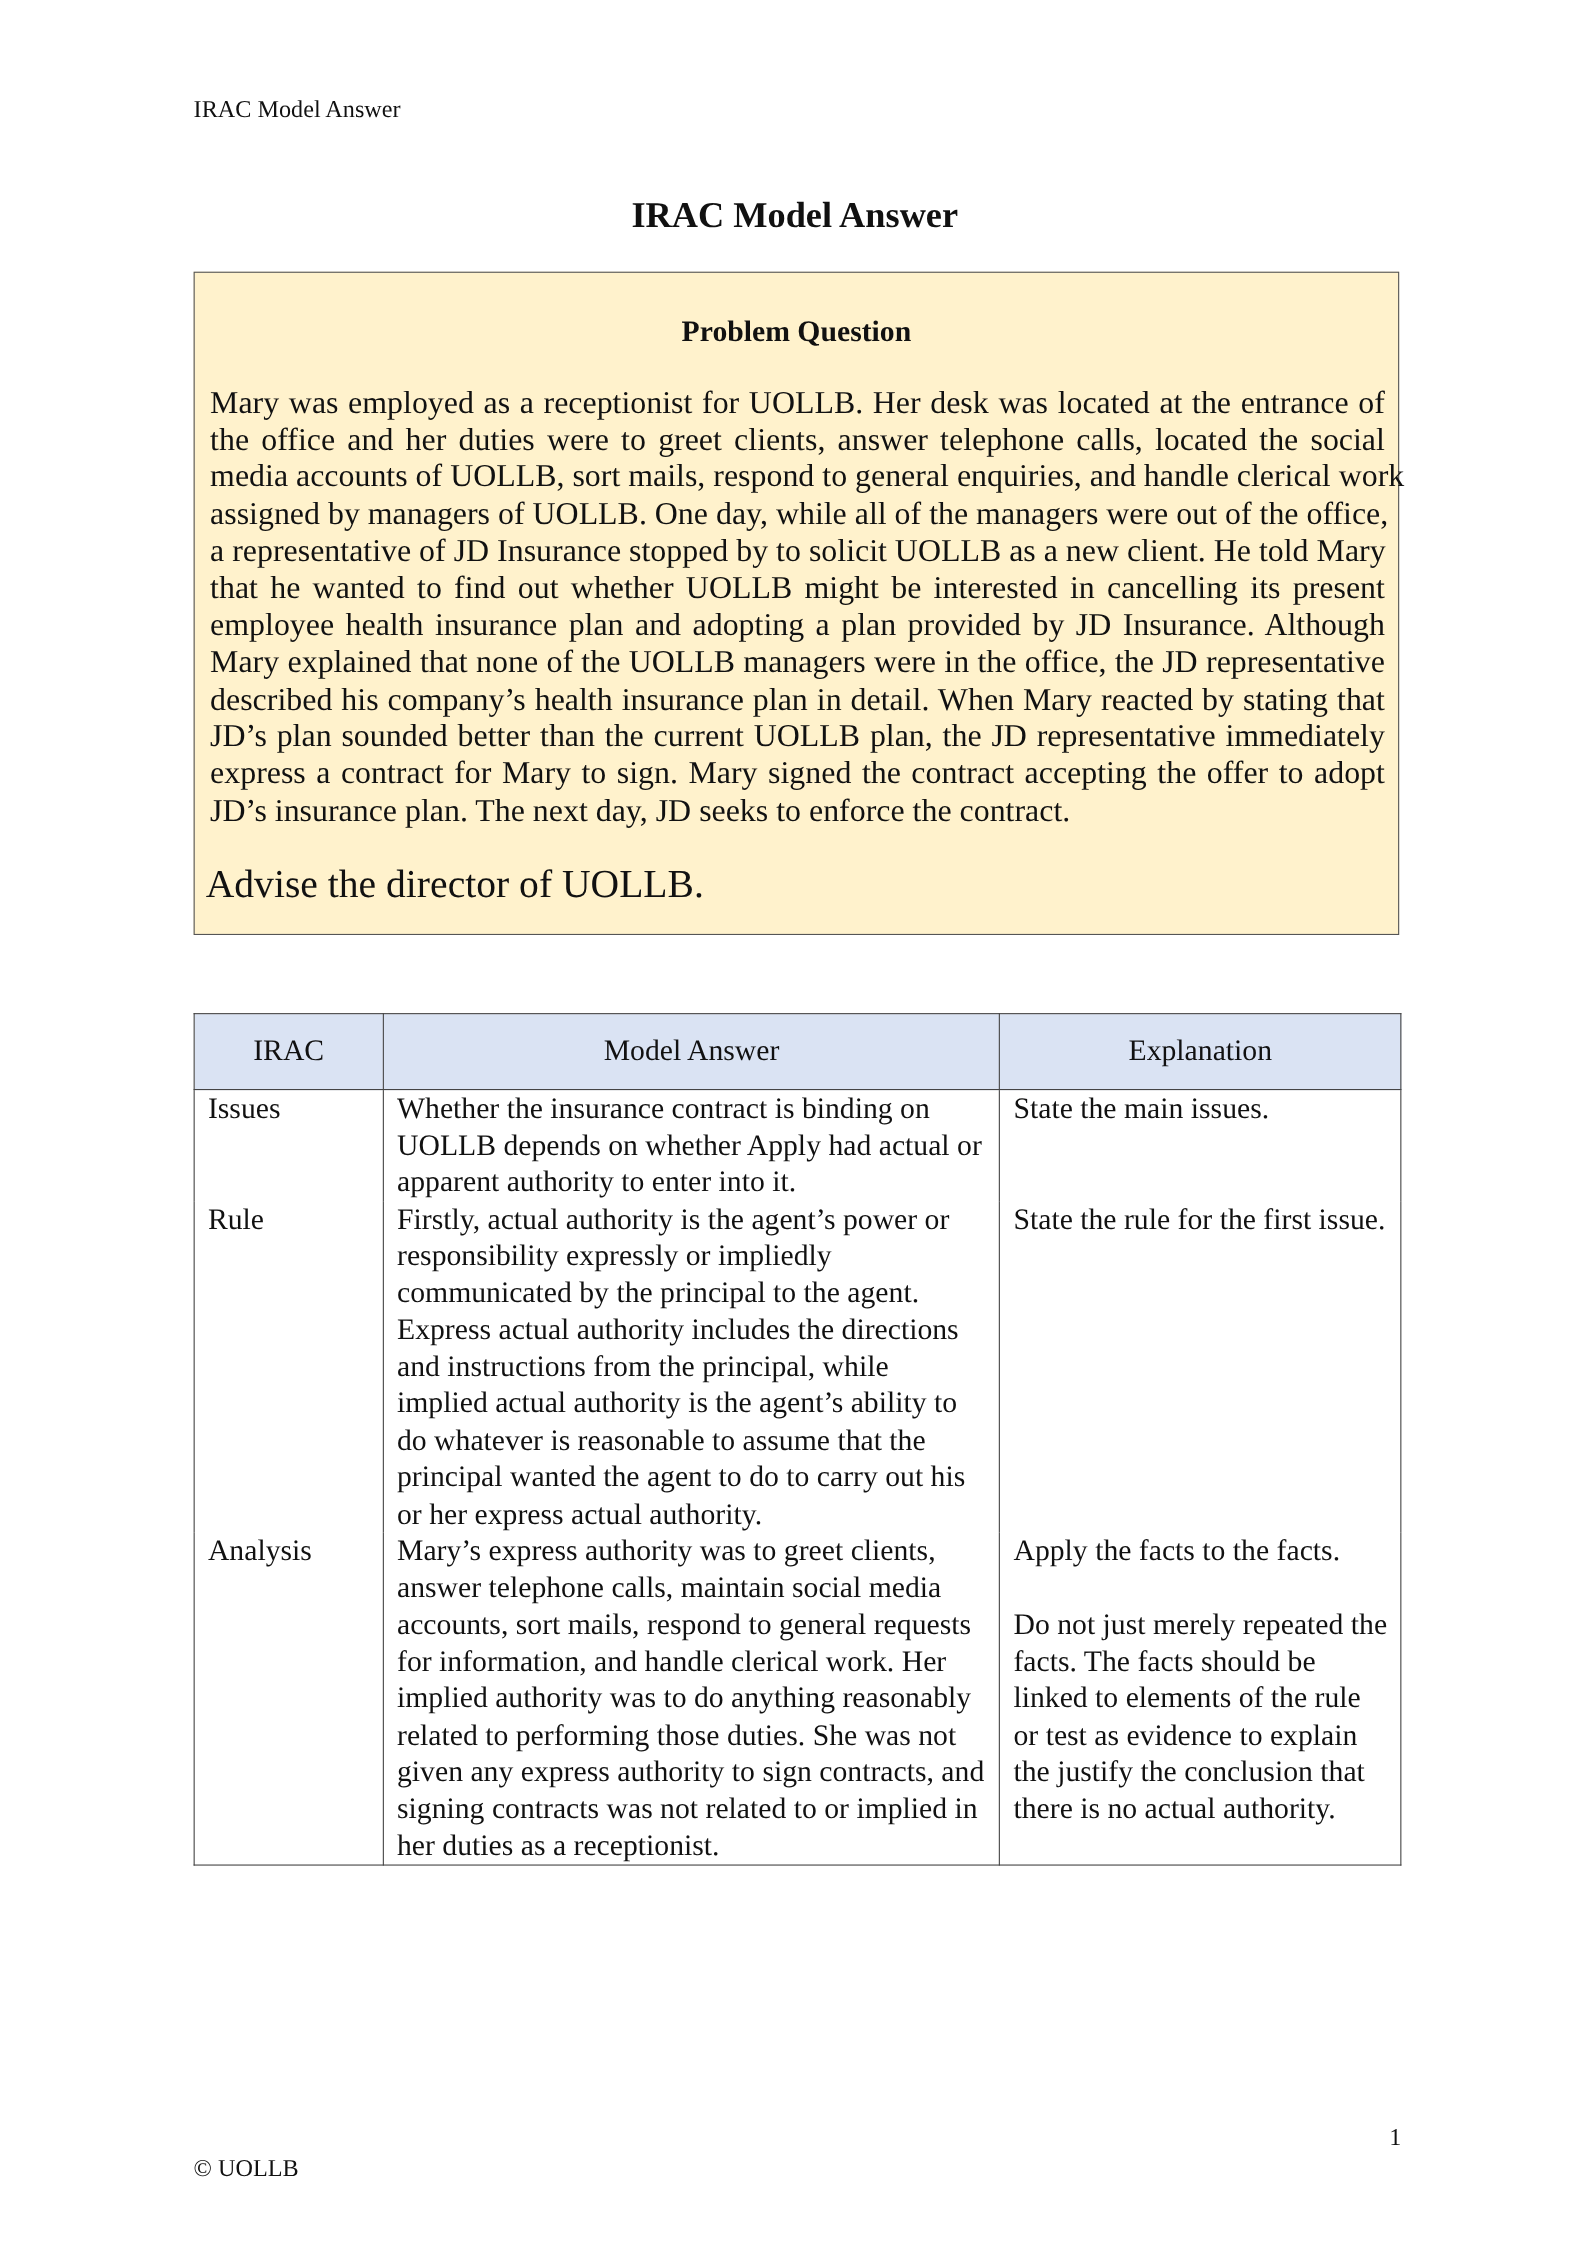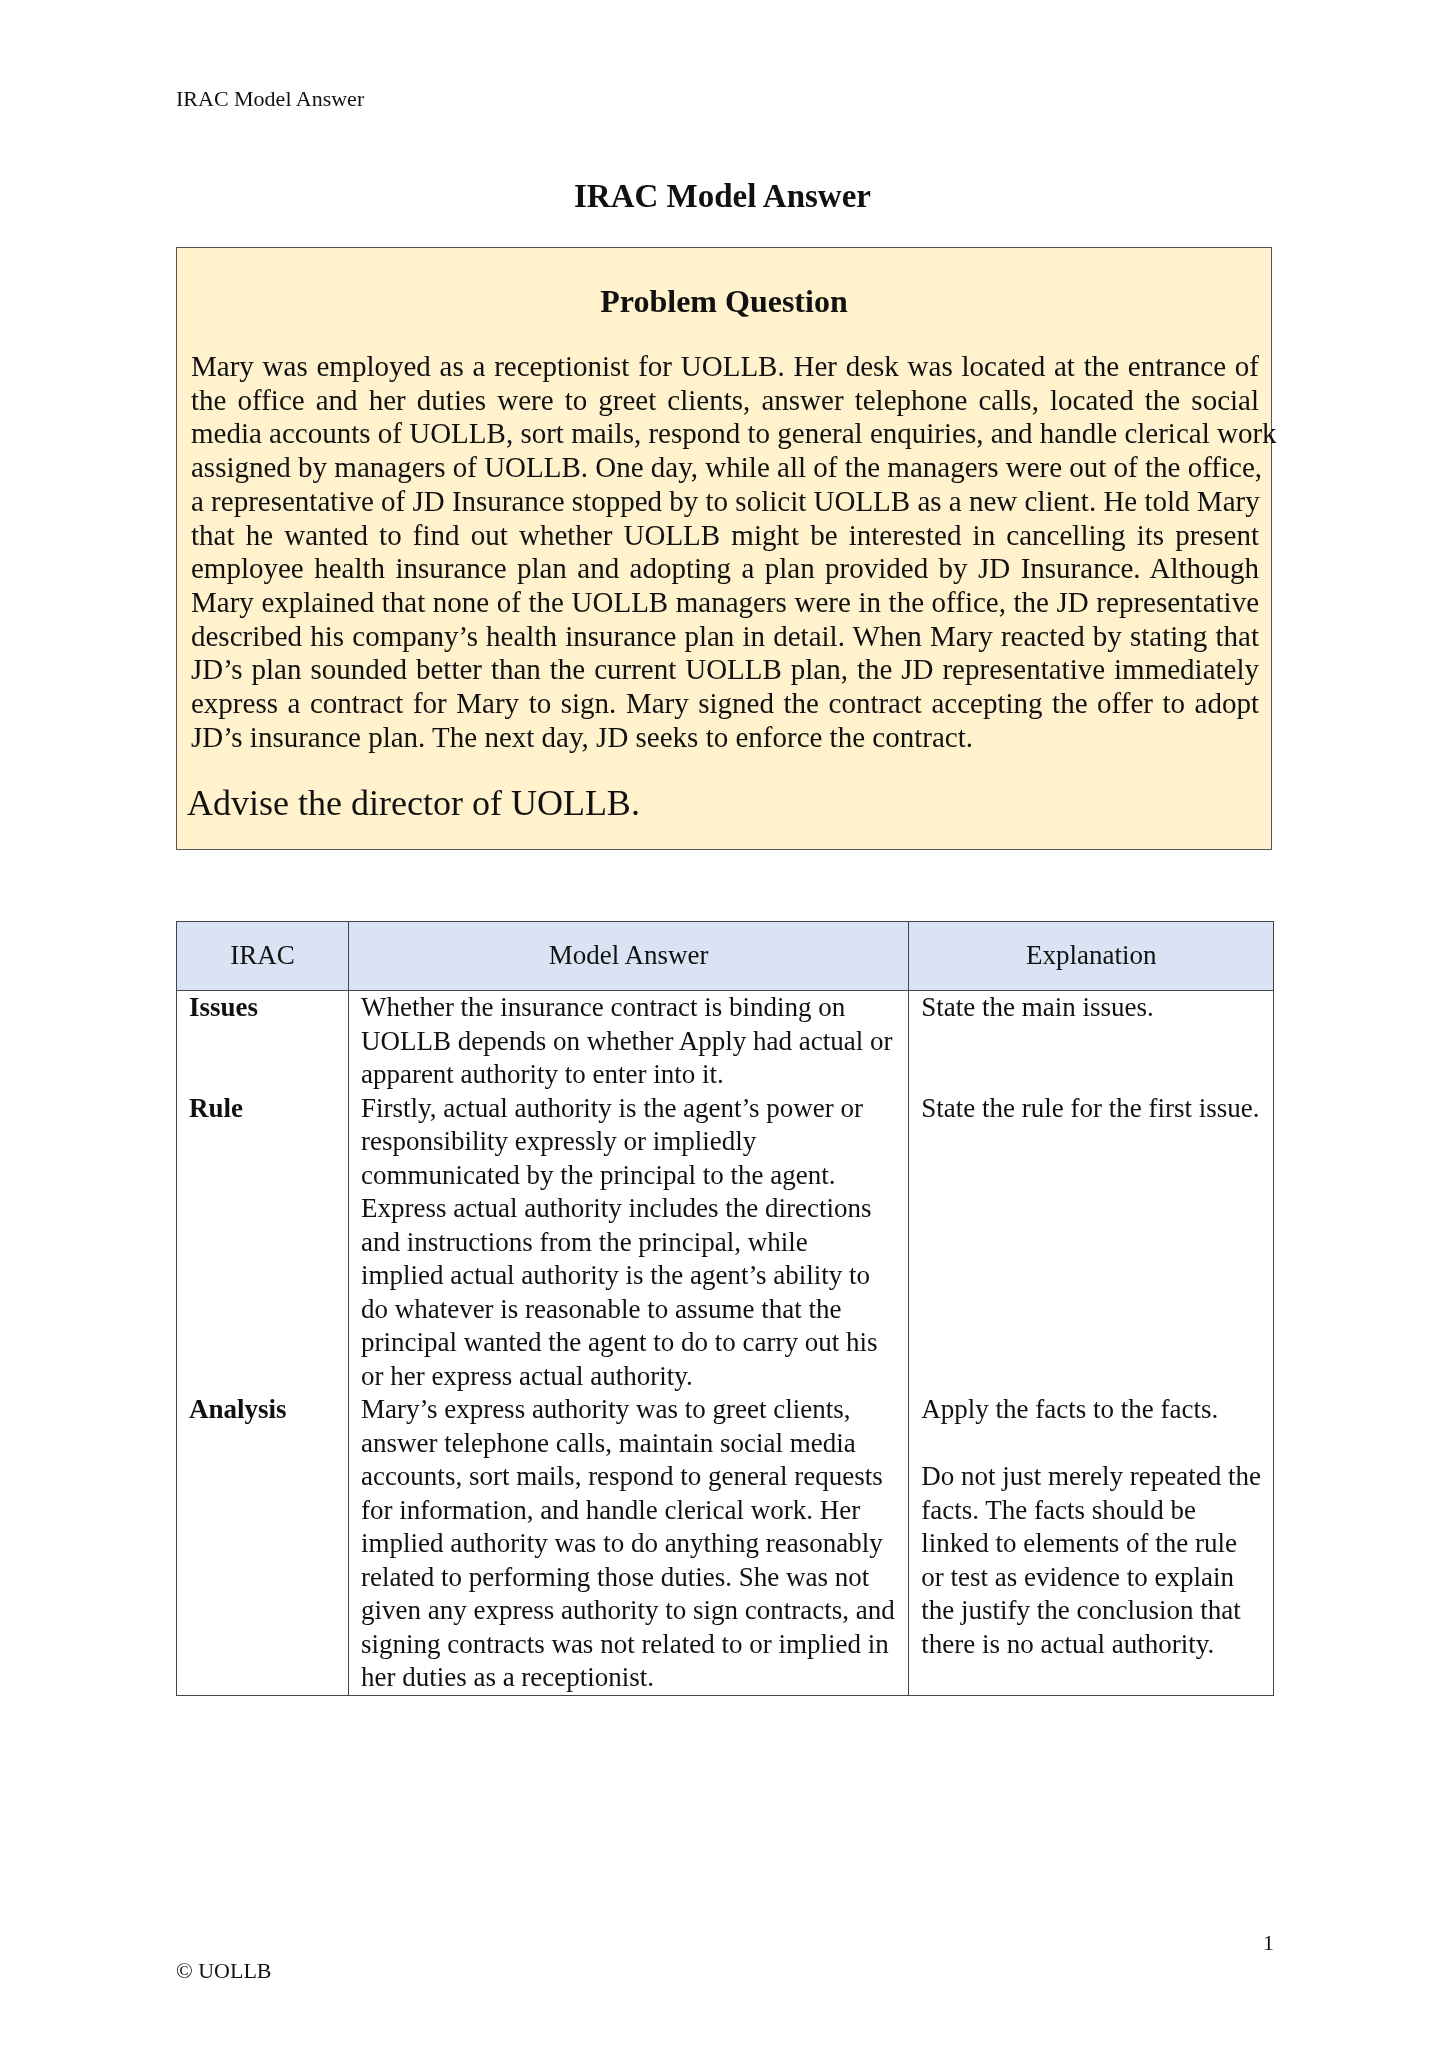--- a/index.html
+++ b/index.html
@@ -4,36 +4,36 @@
 <style>
   html, body { margin:0; padding:0; background:#ffffff; }
   body { width:1445px; height:2045px; position:relative; overflow:hidden;
          font-family:"Liberation Serif", "DejaVu Serif", serif; color:#111; }
   .running-header { position:absolute; left:176px; top:86px; font-size:22px; line-height:26px; }
   .doc-title { position:absolute; left:0; width:1445px; top:176px; text-align:center;
                font-size:33px; font-weight:bold; line-height:40px; }
   .problem-box { position:absolute; left:176px; top:247px; width:1096px; height:603px;
                  background:#FFF2CC; border:1px solid #555; box-sizing:border-box; }
   .problem-heading { position:absolute; left:0; right:0; top:36px; text-align:center;
-                     font-weight:bold; font-size:32px; line-height:34px; }
+                     font-weight:bold; font-size:27px; line-height:34px; }
   .problem-body { position:absolute; left:14px; right:12px; top:102px; font-size:29px;
                   line-height:33.7px; text-align:justify; }
   .problem-body .line { display:block; text-align:justify; text-align-last:justify; white-space:nowrap; }
   .problem-body .line.last { text-align-last:left; }
   .problem-advise { position:absolute; left:10px; top:538px; font-size:36px; line-height:34px; }
 
   table.irac { position:absolute; left:176px; top:921px; width:1098px; border-collapse:collapse;
                font-size:27px; line-height:33.5px; }
   table.irac th, table.irac td { border:1.5px solid #444; vertical-align:top; }
   table.irac th { background:#DAE3F3; height:68px; font-weight:normal; text-align:center;
                   vertical-align:middle; padding:0; }
   table.irac td { border-top:none; border-bottom:none; padding:0 12px; }
   table.irac tr.last td { border-bottom:1.5px solid #444; }
   col.c1 { width:172px; } col.c2 { width:561px; } col.c3 { width:365px; }
-  .label { font-weight:bold;margin-top:24px; }
+  .label { font-weight:normal;margin-top:24px; }
   .cell-text { display:block; }
   .gap { display:block; height:33.5px; }
   td.pt { padding-top:36px; }
   td.pb { padding-bottom:2px; }
   .footer-left { position:absolute; left:176px; top:1958px; font-size:22px; line-height:26px; }
   .footer-right { position:absolute; right:171px; top:1930px; font-size:22px; line-height:26px; }
 </style>
 </head>
 <body>
 

